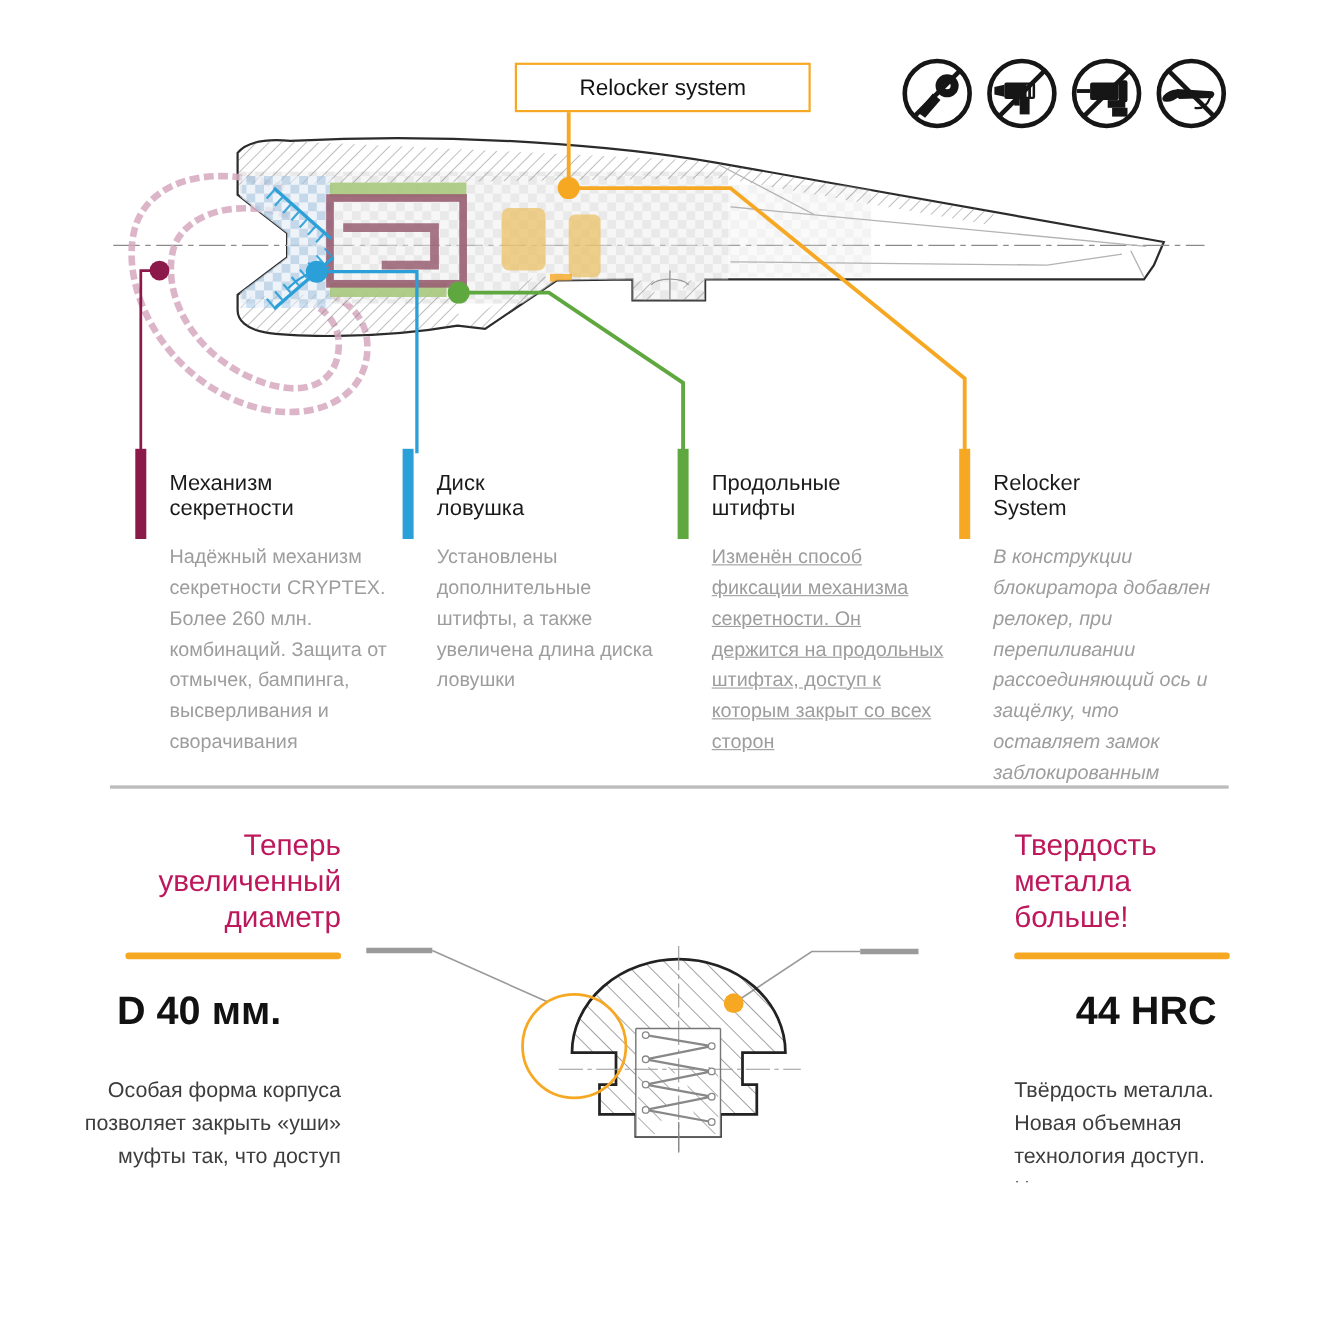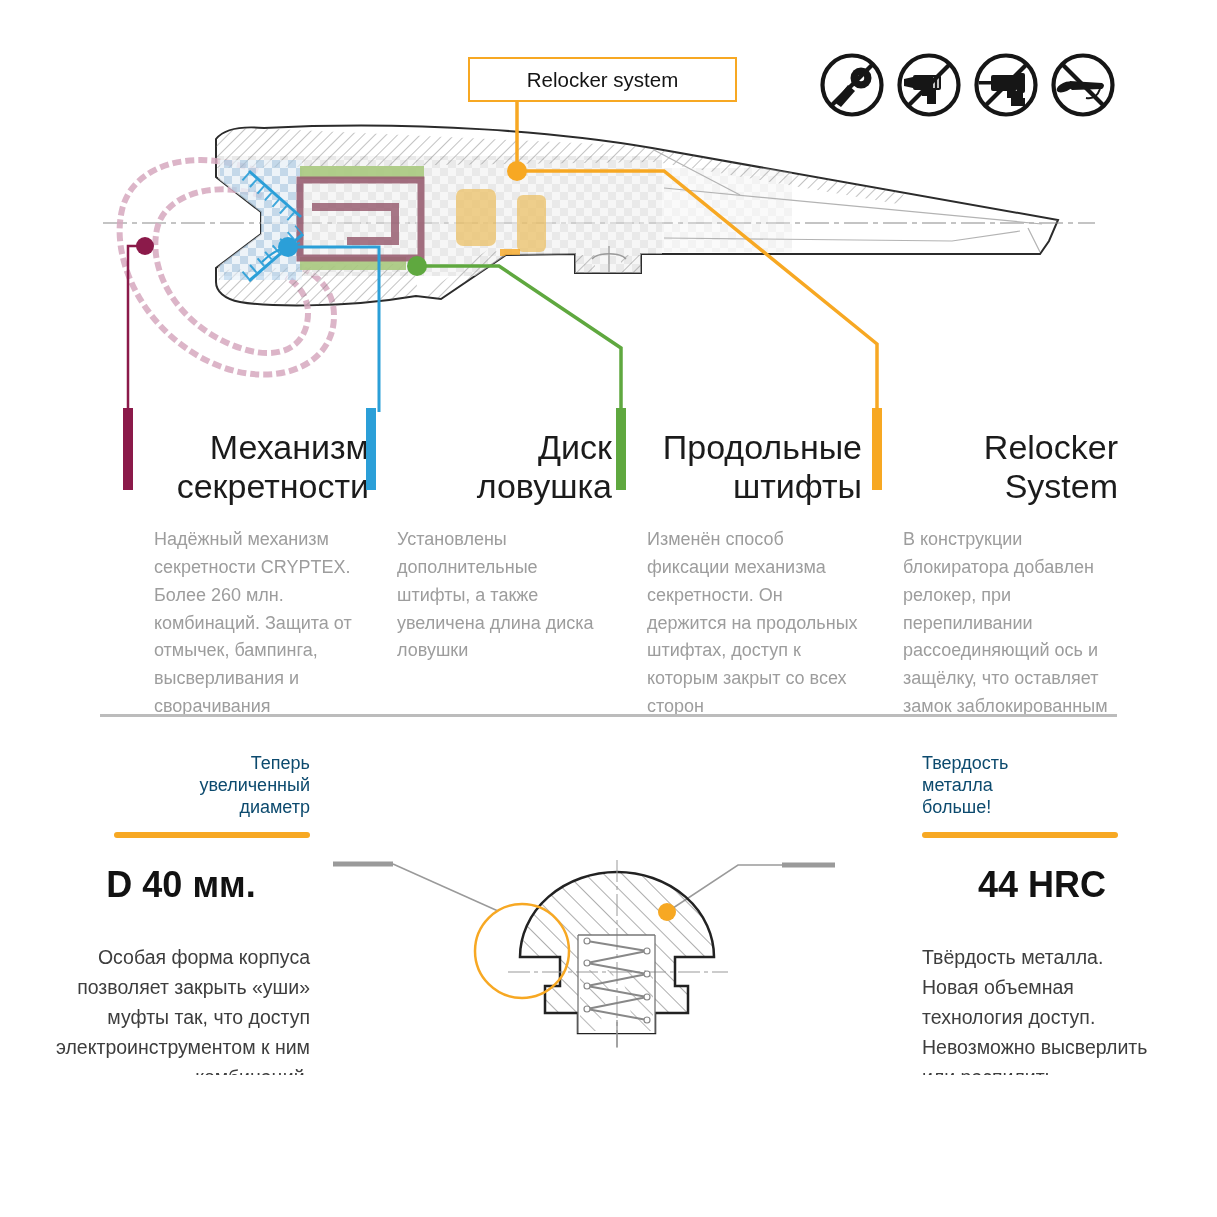--- a/index.html
+++ b/index.html
@@ -7,27 +7,27 @@
         font-family:"Liberation Sans", sans-serif;color:#1b1b1b;}
   .lock-svg{position:absolute;left:0;top:0;}
   .pin-svg{position:absolute;left:330px;top:840px;}
   .relocker-box{position:absolute;left:468px;top:57px;width:265px;height:41px;
         border:2px solid #F7A823;display:flex;align-items:center;justify-content:center;
         font-size:20.5px;color:#141414;background:#fff;}
   .icons-row{position:absolute;left:819px;top:52px;display:flex;gap:11px;}
   .p-icon{width:66px;height:66px;display:block;}
   .feature{position:absolute;top:408px;width:246px;}
   .feature .bar{position:absolute;left:0;top:0;width:10px;height:82px;}
-  .f-title{margin-left:31px;margin-top:20px;font-size:34px;line-height:1.16;color:#1b1b1b;white-space:pre-line;text-align:right;}
+  .f-title{margin-left:31px;margin-top:20px;font-size:20px;line-height:1.16;color:#1b1b1b;white-space:pre-line;}
   .f-body{margin-left:31px;margin-top:19px;font-size:18px;line-height:1.55;color:#9d9d9d;}
   .divider{position:absolute;left:100px;top:714px;width:1017px;height:3px;background:#bcbcbc;}
   .b-block{position:absolute;top:752px;}
   .b-left{left:52px;width:258px;text-align:right;}
   .b-right{left:922px;width:240px;text-align:left;}
-  .b-title{font-size:18px;line-height:1.23;color:#0c4a6e;white-space:pre-line;}
+  .b-title{font-size:27px;line-height:1.23;color:#be185d;white-space:pre-line;}
   .b-underline{height:6px;width:196px;border-radius:3px;background:#F7A823;margin-top:14px;}
   .b-left .b-underline{margin-left:auto;}
   .b-value{font-size:36px;font-weight:bold;color:#121212;margin-top:26px;text-align:center;}
   .b-body{font-size:19.5px;line-height:1.54;color:#3d3d3d;margin-top:36px;}
 </style>
 </head>
 <body>
 
 <div class="page">
 
@@ -174,27 +174,27 @@
   <div class="feature" style="left:366px;">
     <div class="bar" style="background: rgb(43, 159, 216);"></div>
     <div class="f-title">Диск
 ловушка</div>
     <div class="f-body" style="width:198px;">Установлены дополнительные штифты, а также увеличена длина диска ловушки</div>
   </div>
   <div class="feature" style="left:616px;">
     <div class="bar" style="background: rgb(95, 168, 63);"></div>
     <div class="f-title">Продольные
 штифты</div>
-    <div class="f-body" style="width:214px;">Изменён способ фиксации механизма секретности. Он держится на продольных штифтах, доступ к которым закрыт со всех сторон</div>
+    <div class="f-body" style="width:214px;text-decoration:underline;">Изменён способ фиксации механизма секретности. Он держится на продольных штифтах, доступ к которым закрыт со всех сторон</div>
   </div>
   <div class="feature" style="left:872px;">
     <div class="bar" style="background: rgb(247, 168, 35);"></div>
     <div class="f-title">Relocker
 System</div>
-    <div class="f-body" style="width:216px;">В конструкции блокиратора добавлен релокер, при перепиливании рассоединяющий ось и защёлку, что оставляет замок заблокированным</div>
+    <div class="f-body" style="width:216px;font-style:italic;">В конструкции блокиратора добавлен релокер, при перепиливании рассоединяющий ось и защёлку, что оставляет замок заблокированным</div>
   </div>
 
   <div class="divider"></div>
 
   <div class="b-block b-left">
     <div class="b-title">Теперь
 увеличенный
 диаметр</div>
     <div class="b-underline" style="background: rgb(247, 168, 35);"></div>
     <div class="b-value">D 40 мм.</div>

